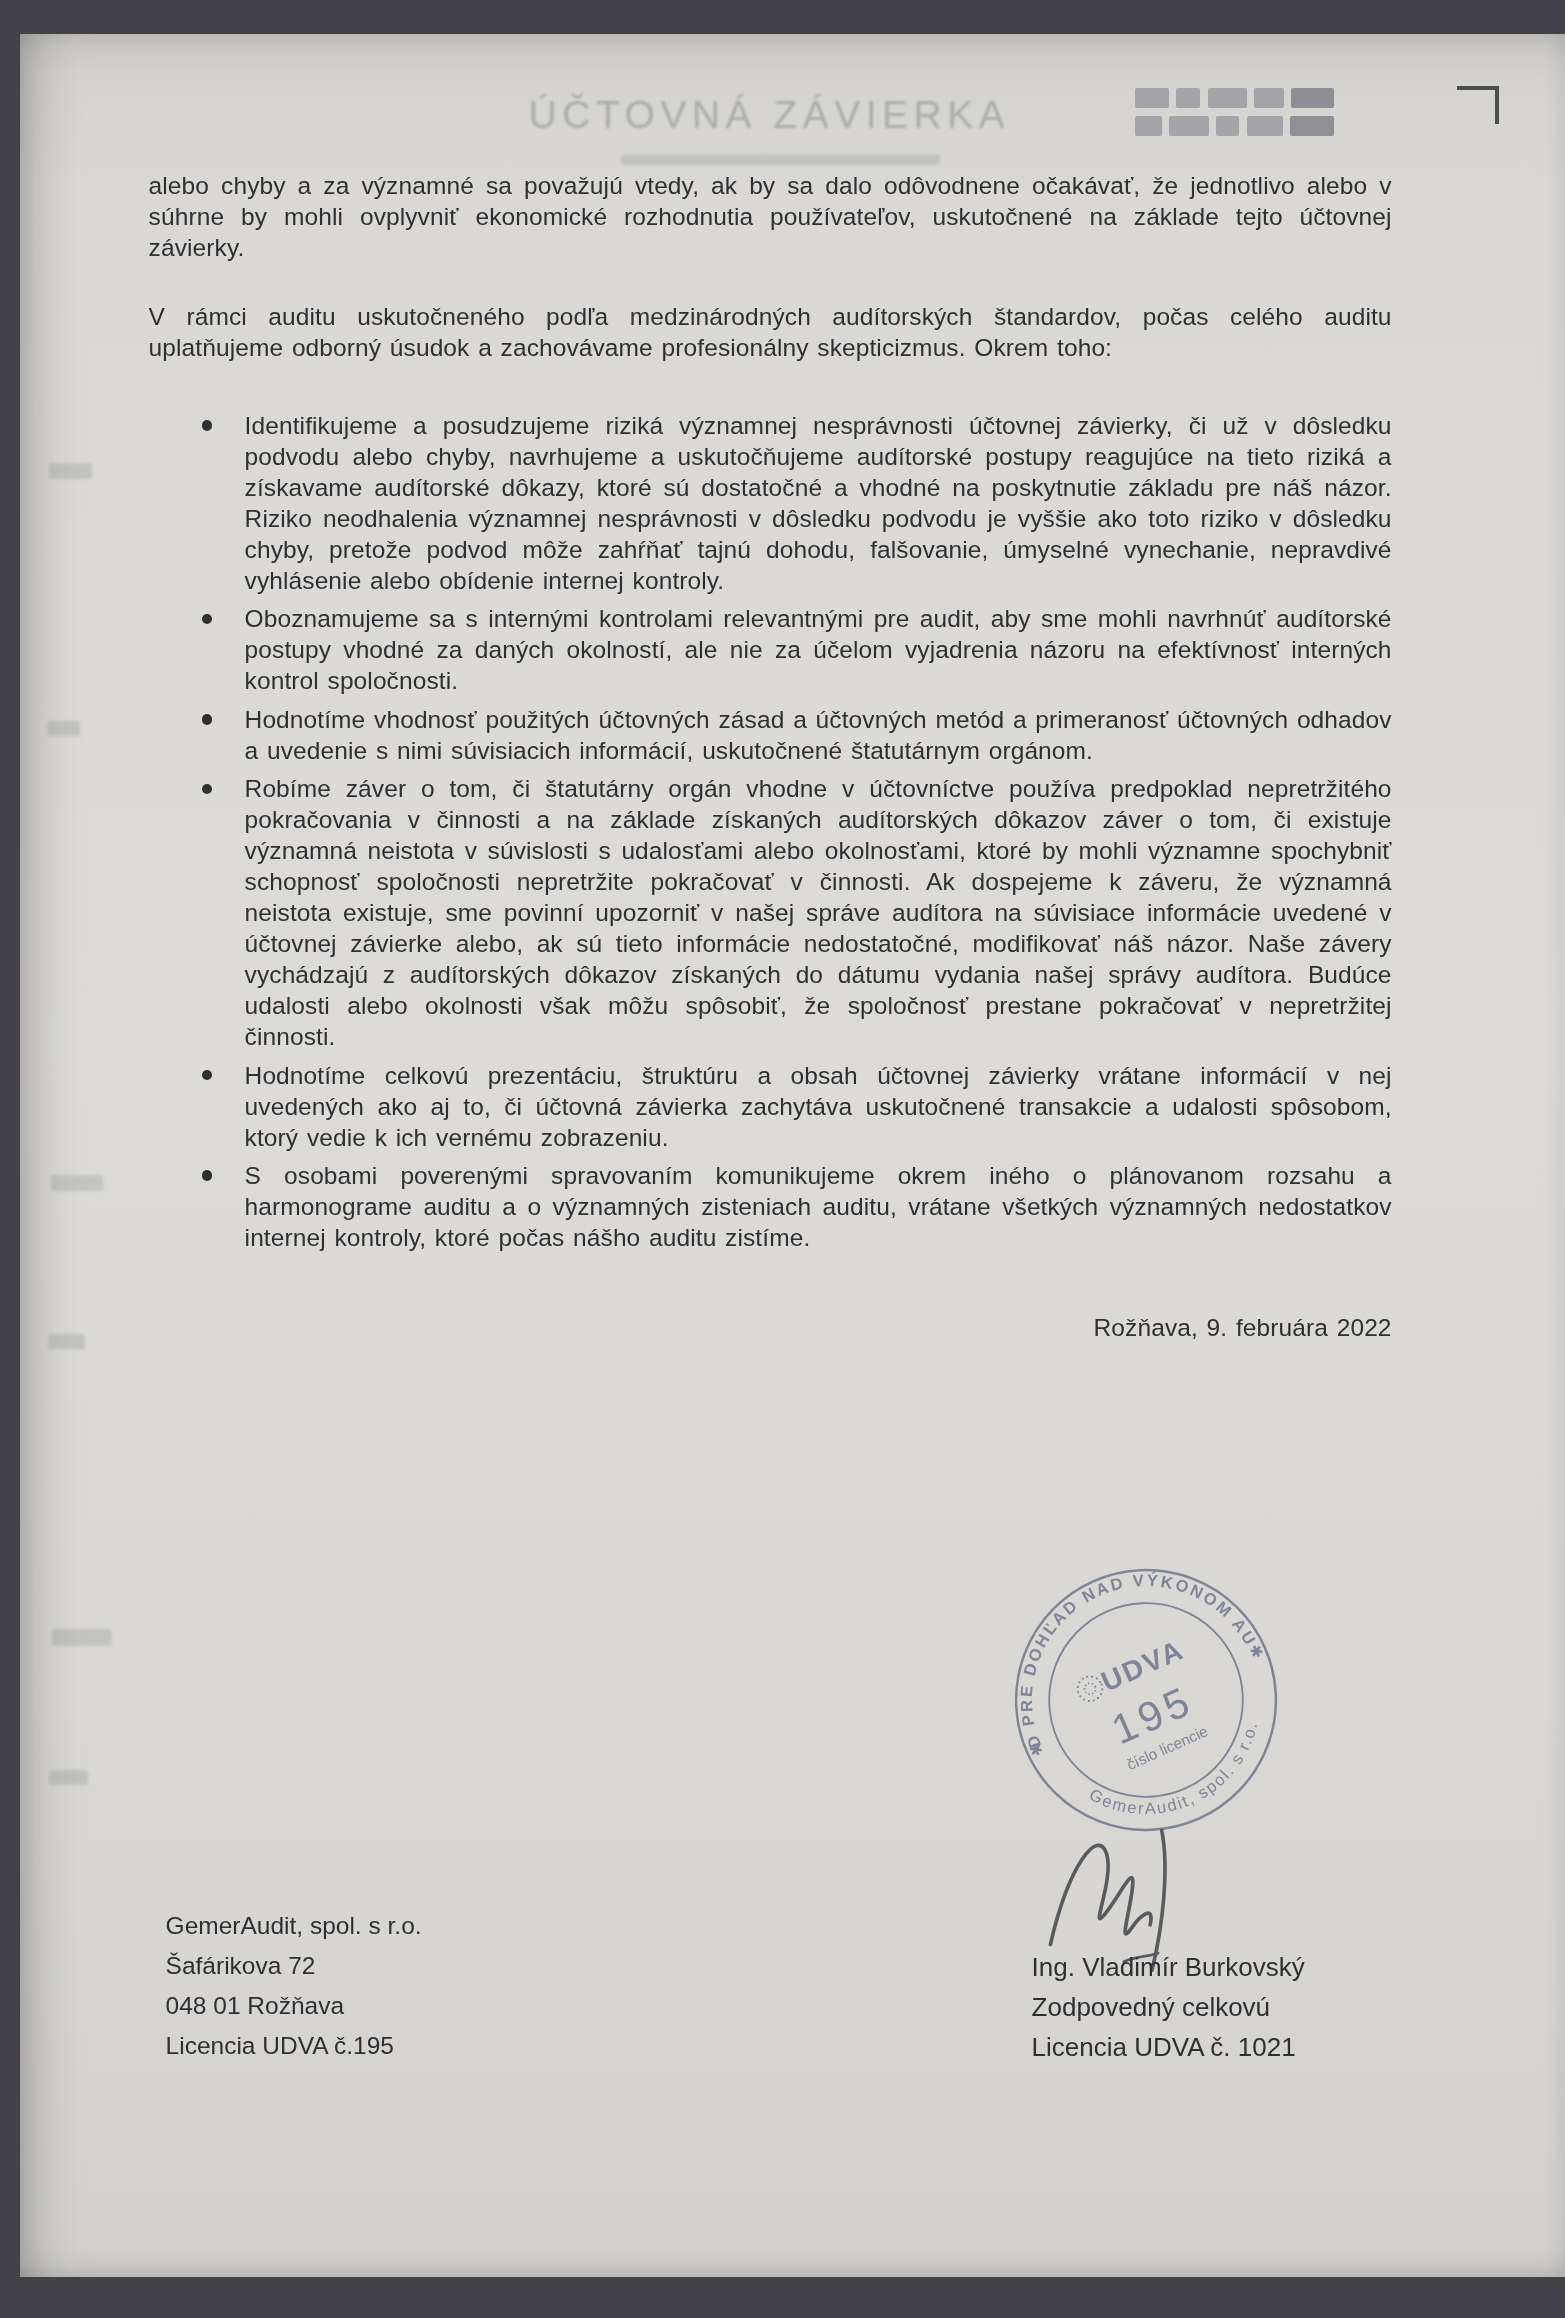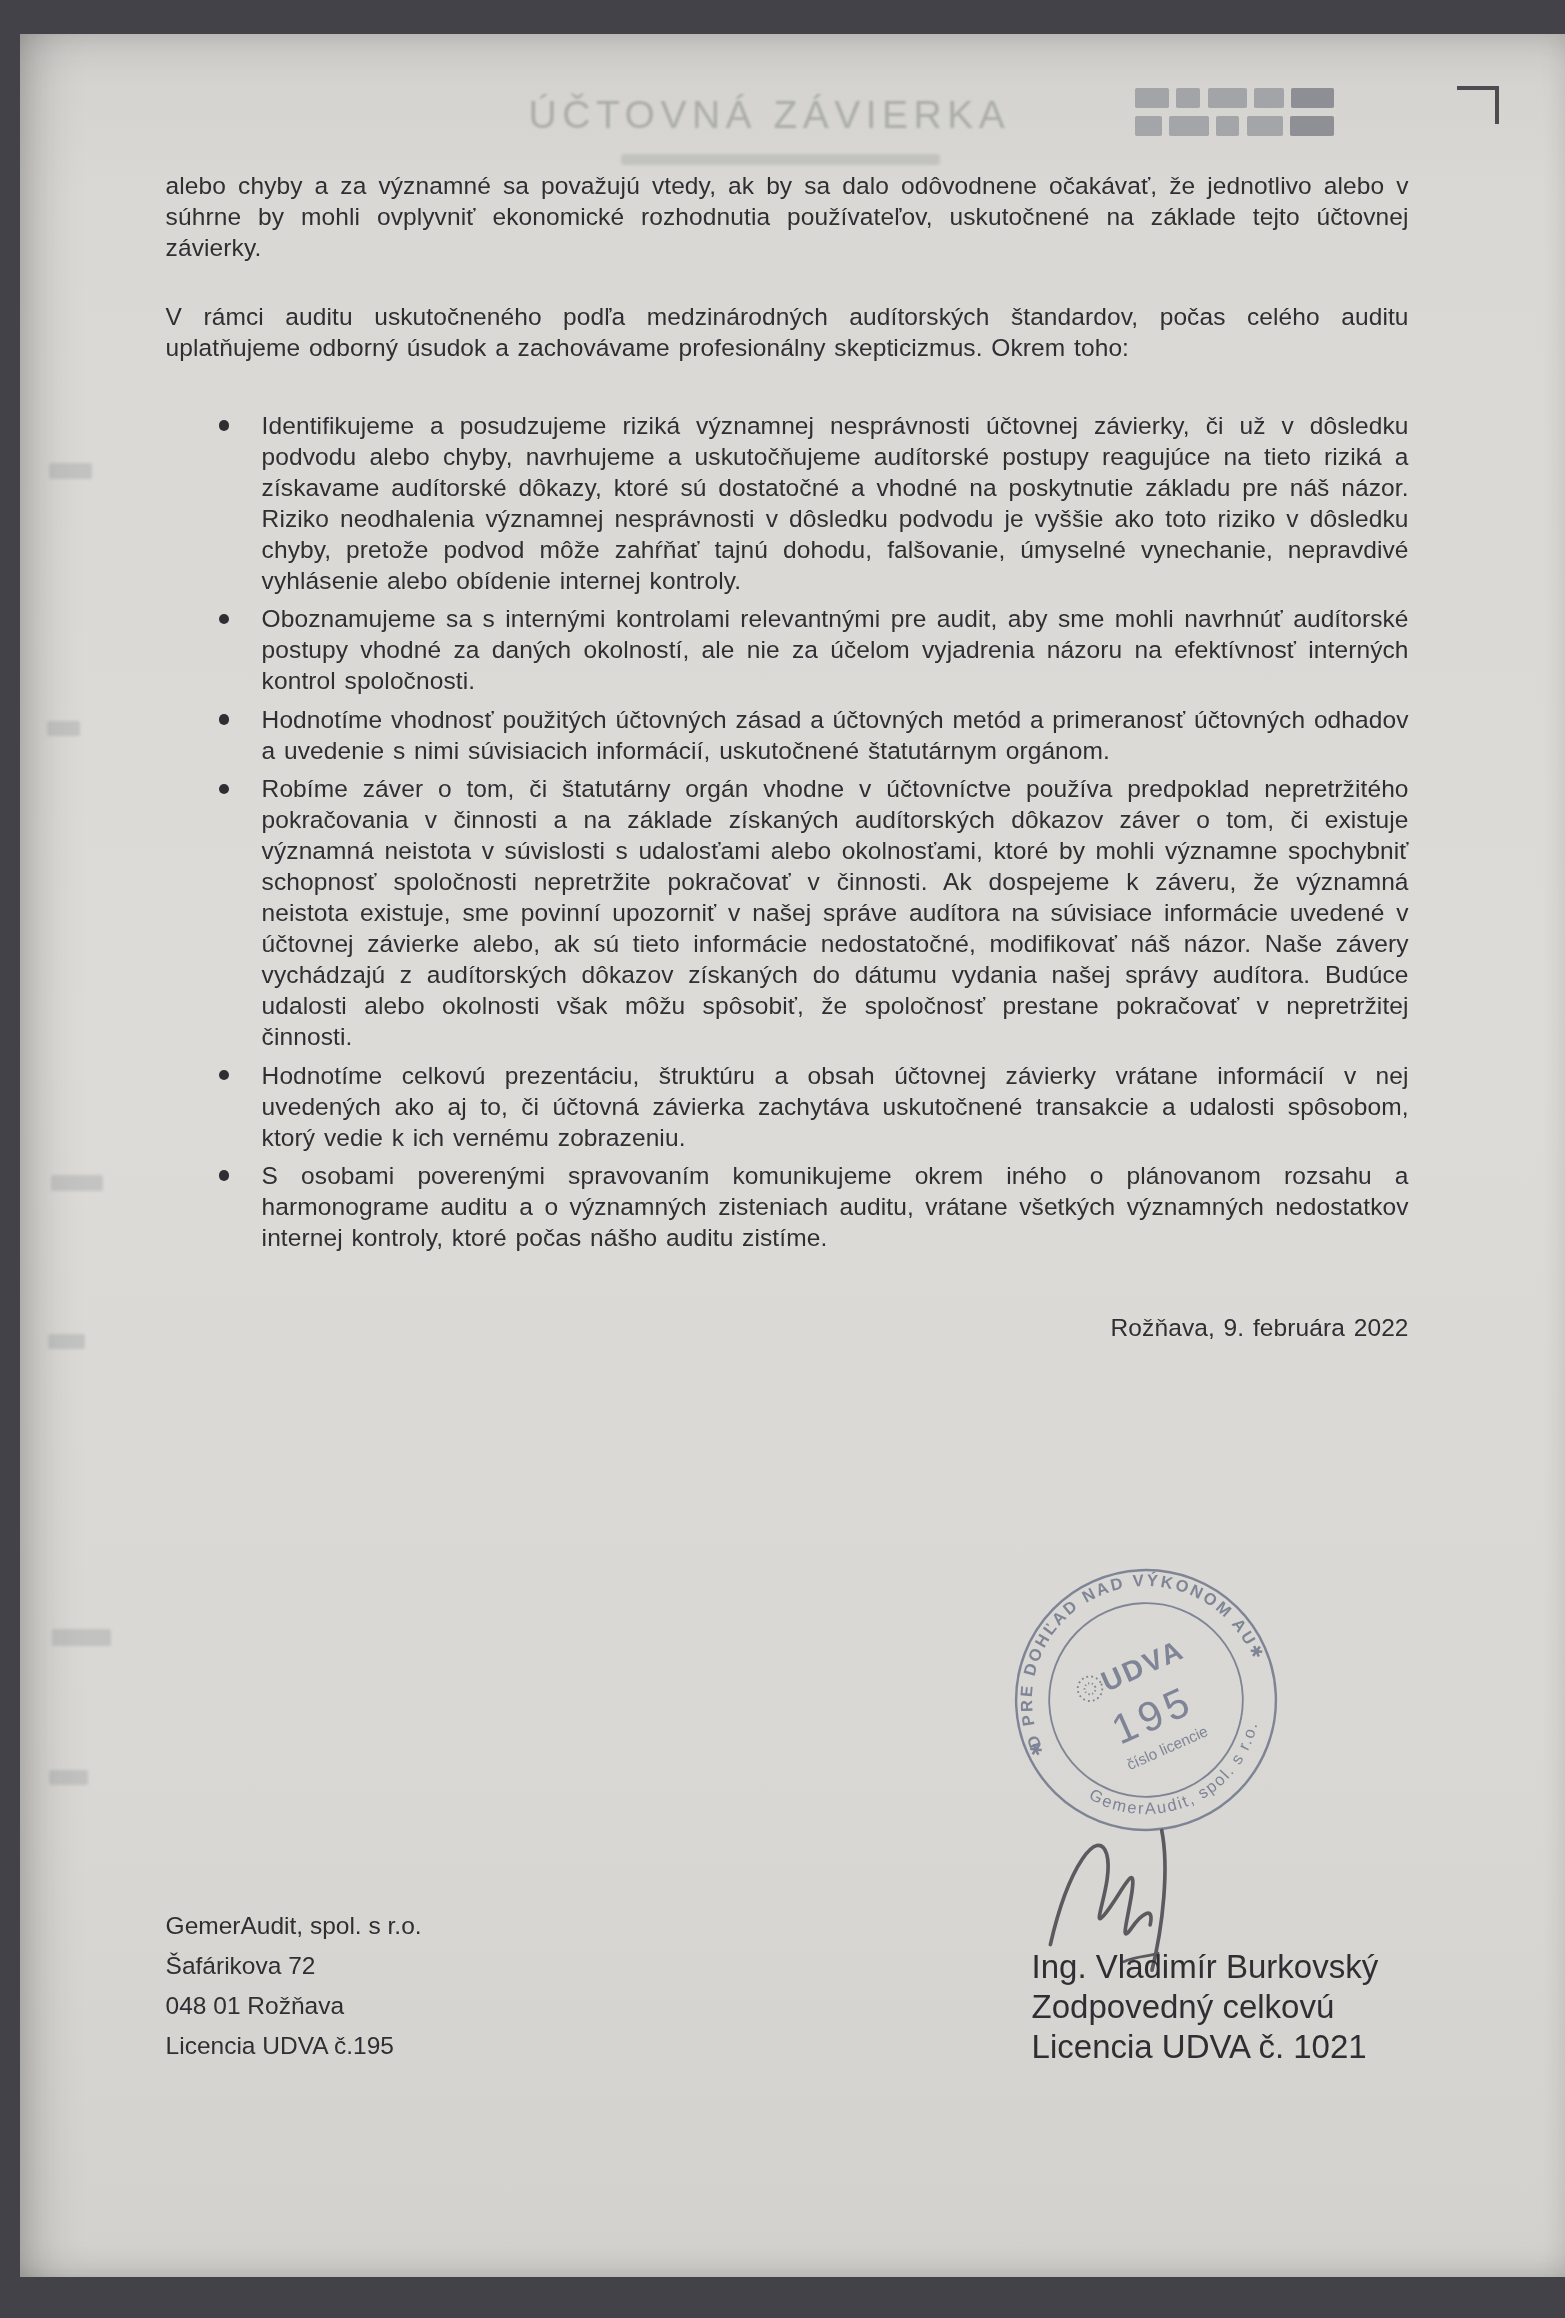--- a/index.html
+++ b/index.html
@@ -37,21 +37,21 @@
   .corner-mark {
     position:absolute; left:1437px; top:52px; width:38px; height:34px;
     border-top:4.3px solid rgba(38,38,44,.78);
     border-right:4.3px solid rgba(38,38,44,.78);
   }
   .ghost-mark {
     position:absolute; background:rgba(88,94,106,.18); filter:blur(1.5px); border-radius:2.5px;
   }
   
   .content {
-    position:absolute; left:146px; top:136px; width:1243px;
+    position:absolute; left:129px; top:136px; width:1243px;
     color:#2f2f33; font-size:24.5px; line-height:31px;
     text-align:justify; word-spacing:1.8px; letter-spacing:0.1px;
   }
   .content p { margin:0 0 38px 0; }
   .content ul { list-style:none; margin:47px 0 0 0; padding:0; }
   .content li { position:relative; padding-left:96px; margin-bottom:7.4px; }
   .content li::before {
     content:""; position:absolute; left:53px; top:10.4px;
     width:10.4px; height:10.4px; border-radius:50%; background:#2f2f33;
   }
@@ -59,21 +59,21 @@
   
   .stamp {
     position:absolute; left:982px; top:1522px; width:288px; height:288px;
     transform:rotate(-24deg); opacity:.82; mix-blend-mode:multiply;
   }
   .stamp svg { width:100%; height:100%; }
   
   .signature { position:absolute; left:1012px; top:1782px; width:202px; height:172px; opacity:.85; }
   
   .footer-left  { position:absolute; left:146px;  top:1872px; font-size:24.5px; line-height:40px; color:#2f2f33; }
-  .footer-right { position:absolute; left:1012px; top:1913px; font-size:33px; line-height:40px; color:#2f2f33; }
+  .footer-right { position:absolute; left:1012px; top:1913px; font-size:26px; line-height:40px; color:#2f2f33; }
 </style>
 </head>
 <body>
 
 <div class="paper">
 
   <div class="ghost-title">ÚČTOVNÁ ZÁVIERKA</div>
   <div class="ghost-subline"></div>
 
   <div class="ghost-blocks">

